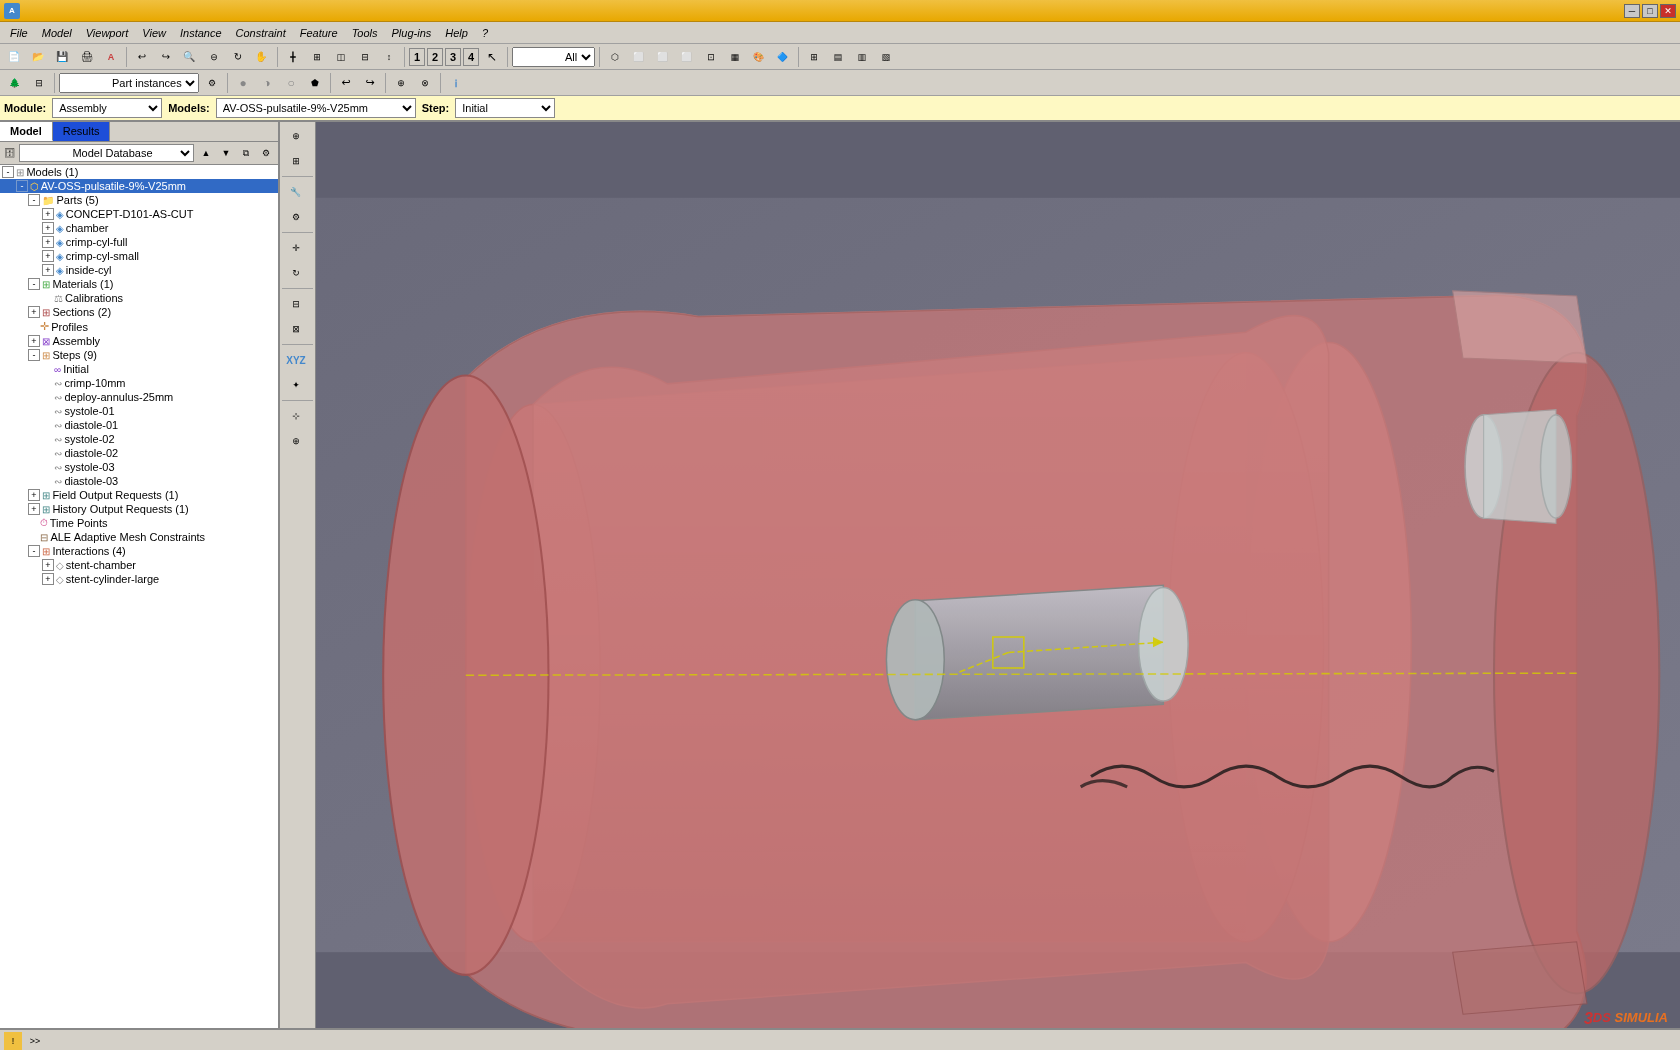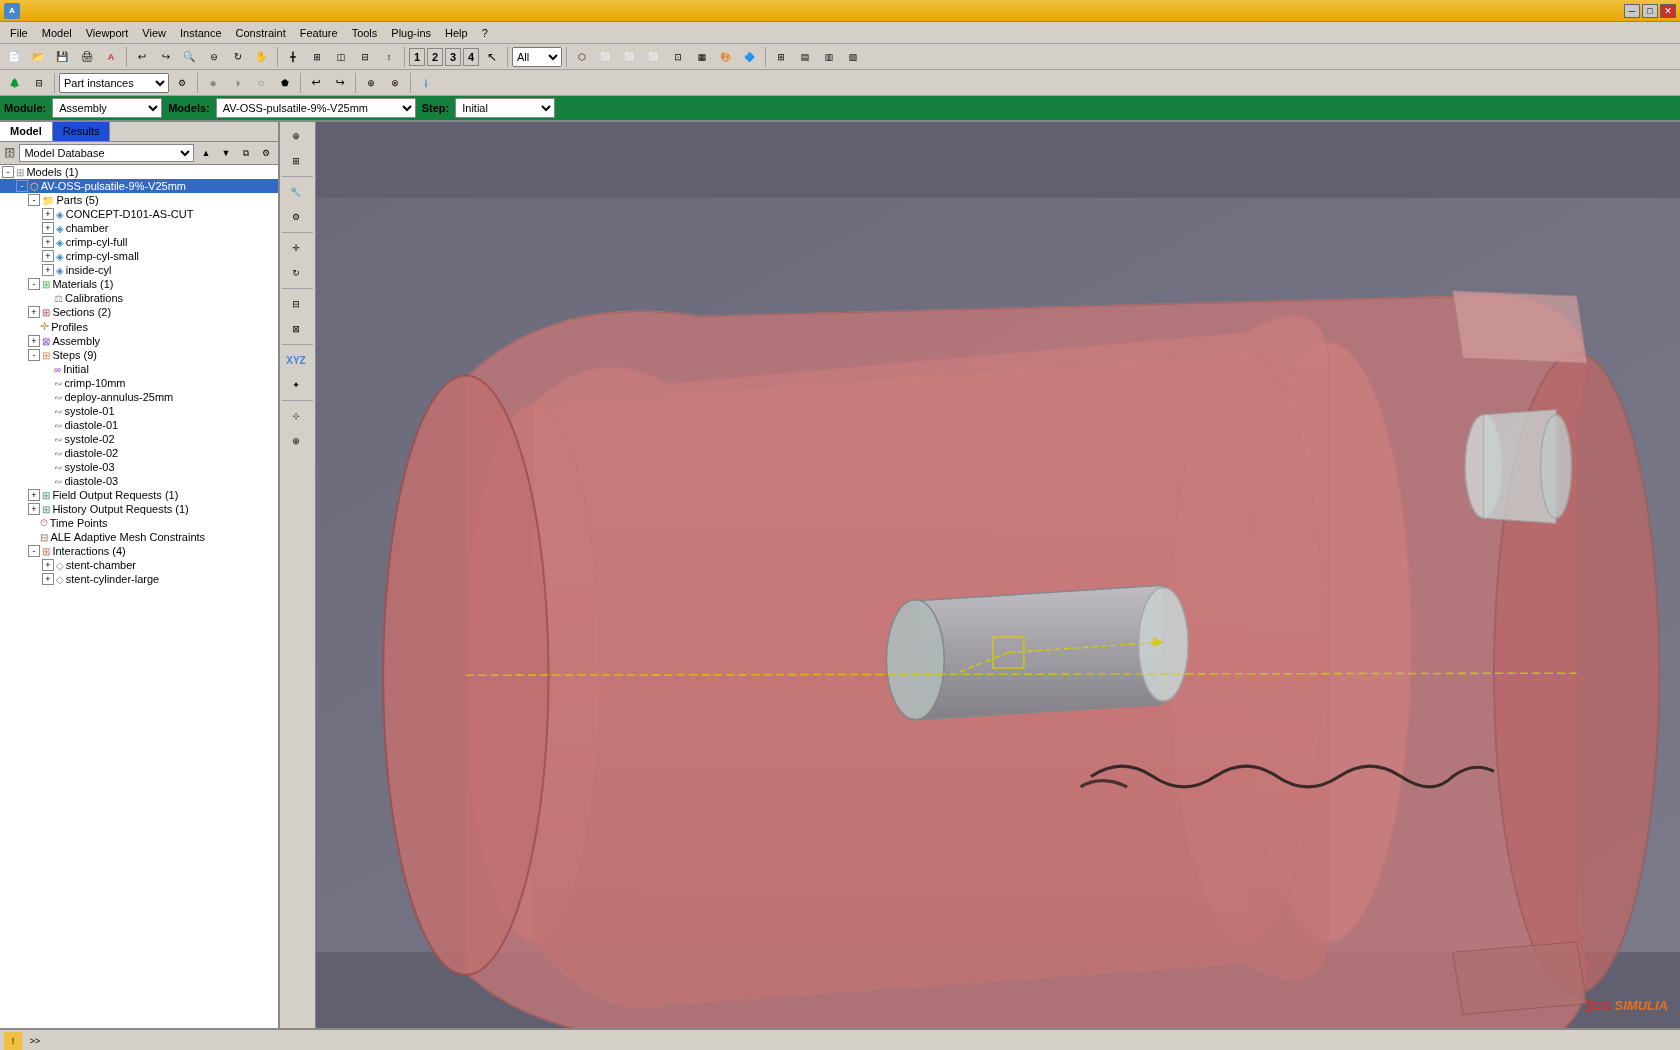--- a/index.html
+++ b/index.html
@@ -19,20 +19,21 @@
     #titlebar .win-btn.close { background: #c8302a; color: white; }
 
     
     #menubar {
       height: 22px;
       background: #d4d0c8;
       display: flex; align-items: center;
       border-bottom: 1px solid #a0a0a0;
       padding: 0 4px;
       gap: 2px;
+      font-style: italic;
     }
     .menu-item { padding: 2px 6px; cursor: pointer; font-size: 11px; color: #000; }
 
     
     .toolbar-row {
       height: 26px;
       background: #d4d0c8;
       display: flex; align-items: center;
       border-bottom: 1px solid #a0a0a0;
       padding: 2px 4px;
@@ -43,21 +44,21 @@
       width: 22px; height: 20px;
       background: #d4d0c8;
       border: 1px solid transparent;
       display: flex; align-items: center; justify-content: center;
       cursor: pointer; font-size: 10px;
     }
 
     
     #modulebar {
       height: 26px;
-      background: #15803d;
+      background: #fef9c3;
       display: flex; align-items: center;
       border-bottom: 2px solid #888;
       padding: 2px 4px;
       gap: 6px;
     }
     .mod-label { font-size: 11px; font-weight: bold; }
     .mod-select {
       height: 20px; font-size: 11px;
       background: white; border: 1px solid #888;
       padding: 0 2px; cursor: pointer;
@@ -95,30 +96,30 @@
       width: 28px; height: 24px; background: #d4d0c8; border: 1px solid transparent;
       display: flex; align-items: center; justify-content: center; cursor: pointer; font-size: 10px;
     }
     .vt-sep { height: 1px; background: #a0a0a0; margin: 2px 0; }
 
     
     #model-svg { width: 100%; height: 100%; }
 
     
     #simulia-logo {
-      position: absolute; bottom: 12px; right: 12px;
+      position: absolute; bottom: 0; right: 12px;
       color: #e87020; font-size: 13px; font-weight: bold; font-style: italic;
     }
 
     
     #toolbar2 { height: 26px; background: #d4d0c8; border-bottom: 1px solid #a0a0a0; display: flex; align-items: center; padding: 2px 4px; gap: 2px; }
 
     .num-btn { width: 16px; height: 18px; background: #d4d0c8; border: 1px solid #888; font-size: 11px; font-weight: bold; display: flex; align-items: center; justify-content: center; cursor: pointer; }
 
-    select { font-size: 11px; }
+    select { font-size: 11px; padding-left: 48px; }
 
     .main-content { display: flex; flex: 1; overflow: hidden; }
   </style>
 </head>
 <body>
 
 <div id="titlebar">
   <div style="width:16px;height:16px;background:#4488cc;border-radius:2px;display:flex;align-items:center;justify-content:center;color:white;font-size:8px;font-weight:bold;">A</div>
   <div class="win-controls">
     <div class="win-btn">─</div>

